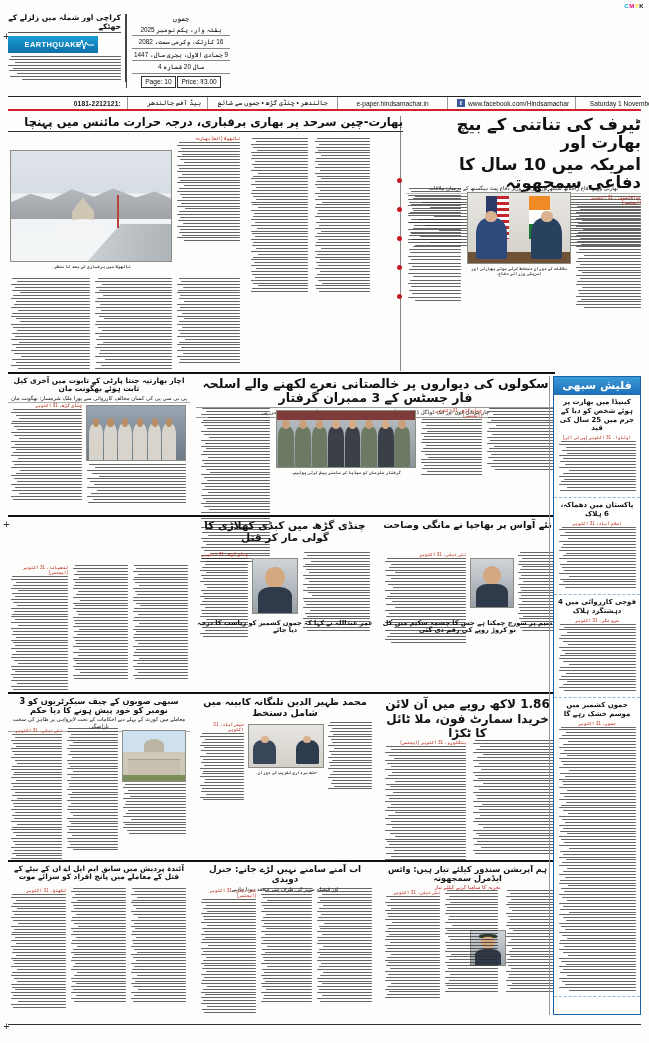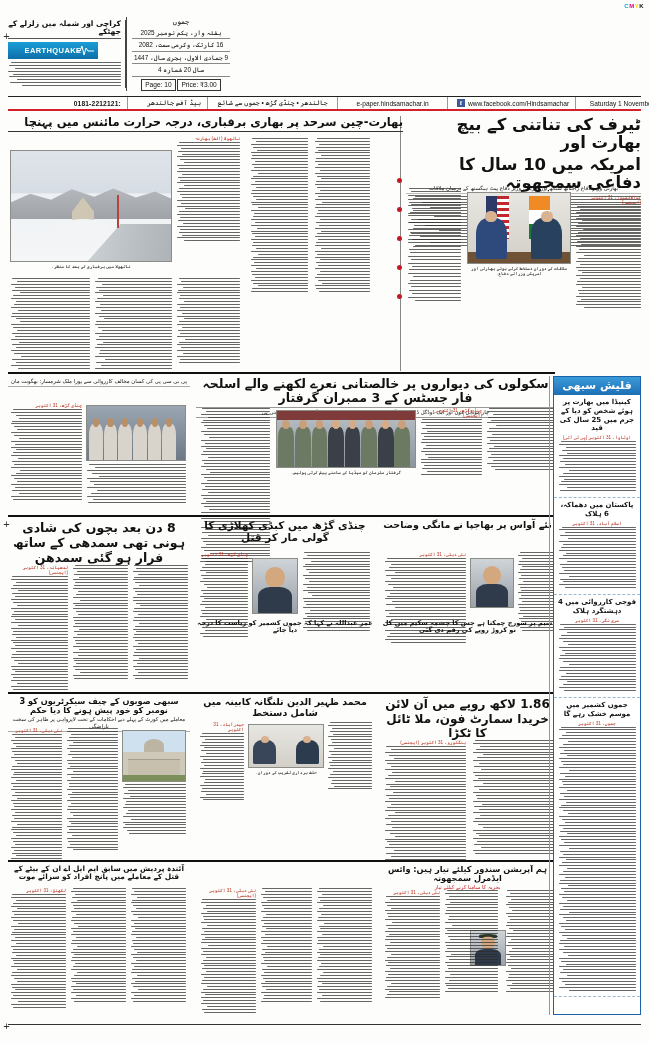--- a/index.html
+++ b/index.html
@@ -41,21 +41,21 @@
     font-size: 6px; letter-spacing: .5px; font-weight: bold;
   }
   .cmyk span:nth-child(1){color:#00b0da;}
   .cmyk span:nth-child(2){color:#e6007e;}
   .cmyk span:nth-child(3){color:#ffd400;}
   .cmyk span:nth-child(4){color:#111;}
 
   
   #masthead {
     position: absolute; left: 8px; top: 14px; width: 633px; height: 80px;
-    display: flex; align-items: center;
+    display: flex; align-items: flex-start;
   }
   .mh-left {
     width: 118px; border-right: 1px solid #444; padding-right: 4px;
   }
   .quake-badge {
     width: 90px; height: 17px;
     background: linear-gradient(#1a9ed6,#0d6fa8);
     color: #fff; font-size: 7.5px; font-weight: bold;
     letter-spacing: .4px;
     display: flex; align-items: center; justify-content: center;
@@ -895,20 +895,21 @@
       <i style="width:99%"></i>
         <i style="width:94%"></i>
         <i style="width:86%"></i>
         <i style="width:98%"></i>
       <i style="width:99%"></i>
         <i style="width:92%"></i>
     </div>
   </div>
 
   <div style="position:absolute;left:8px;top:377px;width:182px;">
+    <div class="hl" style="font-size:7.4px;text-align:center;">اچار بھارتیہ جنتا پارٹی کے تابوت میں آخری کیل ثابت ہوئے بھگونت مان</div>
     <div class="subhl" style="text-align:center;border-bottom:1px solid #aaa;padding-bottom:1px;margin-top:1px;">پی بی سی پی کی کسان مخالف کارروائی سے پورا ملک شرمسار: بھگونت مان</div>
   </div>
 
   <div class="photo ph-crowd" style="position:absolute;left:86px;top:405px;width:100px;height:56px;">
     <div class="p" style="left:2%"></div>
     <div class="p" style="left:17%"></div>
     <div class="p" style="left:32%"></div>
     <div class="p" style="left:47%"></div>
     <div class="p" style="left:62%"></div>
     <div class="p" style="left:77%"></div>
@@ -965,23 +966,20 @@
         <i style="width:89%"></i>
         <i style="width:95%"></i>
         <i style="width:99%"></i>
       <i style="width:93%"></i>
         <i style="width:98%"></i>
     </div>
   </div>
 
   <div style="position:absolute;left:8px;top:515px;width:547px;height:2px;background:#111;"></div>
 
-  <div style="position:absolute;left:8px;top:520px;width:182px;">
-    <div class="hl" style="font-size:12.5px;text-align:center;line-height:1.2;">8 دن بعد بچوں کی شادی ہونی تھی سمدھی کے ساتھ فرار ہو گئی سمدھن</div>
-  </div>
   <div style="position:absolute;left:10px;top:565px;width:58px;">
     <div class="byline">لدھیانہ، 31 اکتوبر (ایجنسی)</div>
     <div class="urdu fauxlines tight">
       <i style="width:96%"></i>
         <i style="width:99%"></i>
         <i style="width:90%"></i>
         <i style="width:94%"></i>
       <i style="width:99%"></i>
         <i style="width:87%"></i>
         <i style="width:97%"></i>
@@ -1543,20 +1541,24 @@
         <i style="width:98%"></i>
         <i style="width:95%"></i>
         <i style="width:99%"></i>
       <i style="width:92%"></i>
         <i style="width:89%"></i>
     </div>
   </div>
 
   <div style="position:absolute;left:8px;top:860px;width:547px;height:2px;background:#111;"></div>
 
+  <div style="position:absolute;left:196px;top:865px;width:178px;">
+    <div class="hl" style="font-size:8.8px;text-align:center;">اب آمنے سامنے نہیں لڑے جاتے: جنرل دویدی</div>
+    <div class="subhl" style="text-align:center;margin-top:1px;">اور فیصلہ شہر کی طرف سے منعقد ہوتا چاہیے</div>
+  </div>
   <div style="position:absolute;left:200px;top:888px;width:56px;">
     <div class="byline">نئی دہلی، 31 اکتوبر (ایجنسی)</div>
     <div class="urdu fauxlines tight">
       <i style="width:96%"></i>
         <i style="width:99%"></i>
         <i style="width:90%"></i>
         <i style="width:95%"></i>
       <i style="width:88%"></i>
         <i style="width:99%"></i>
         <i style="width:94%"></i>

